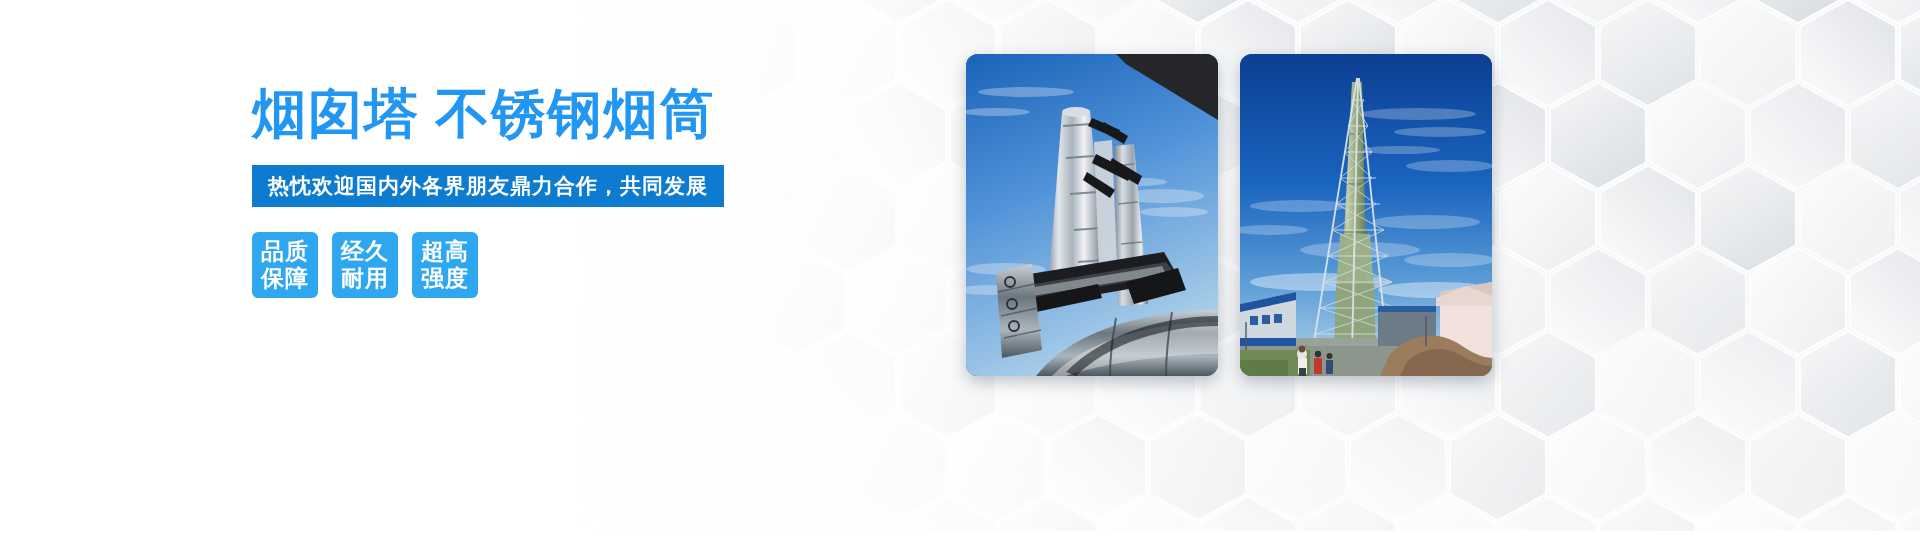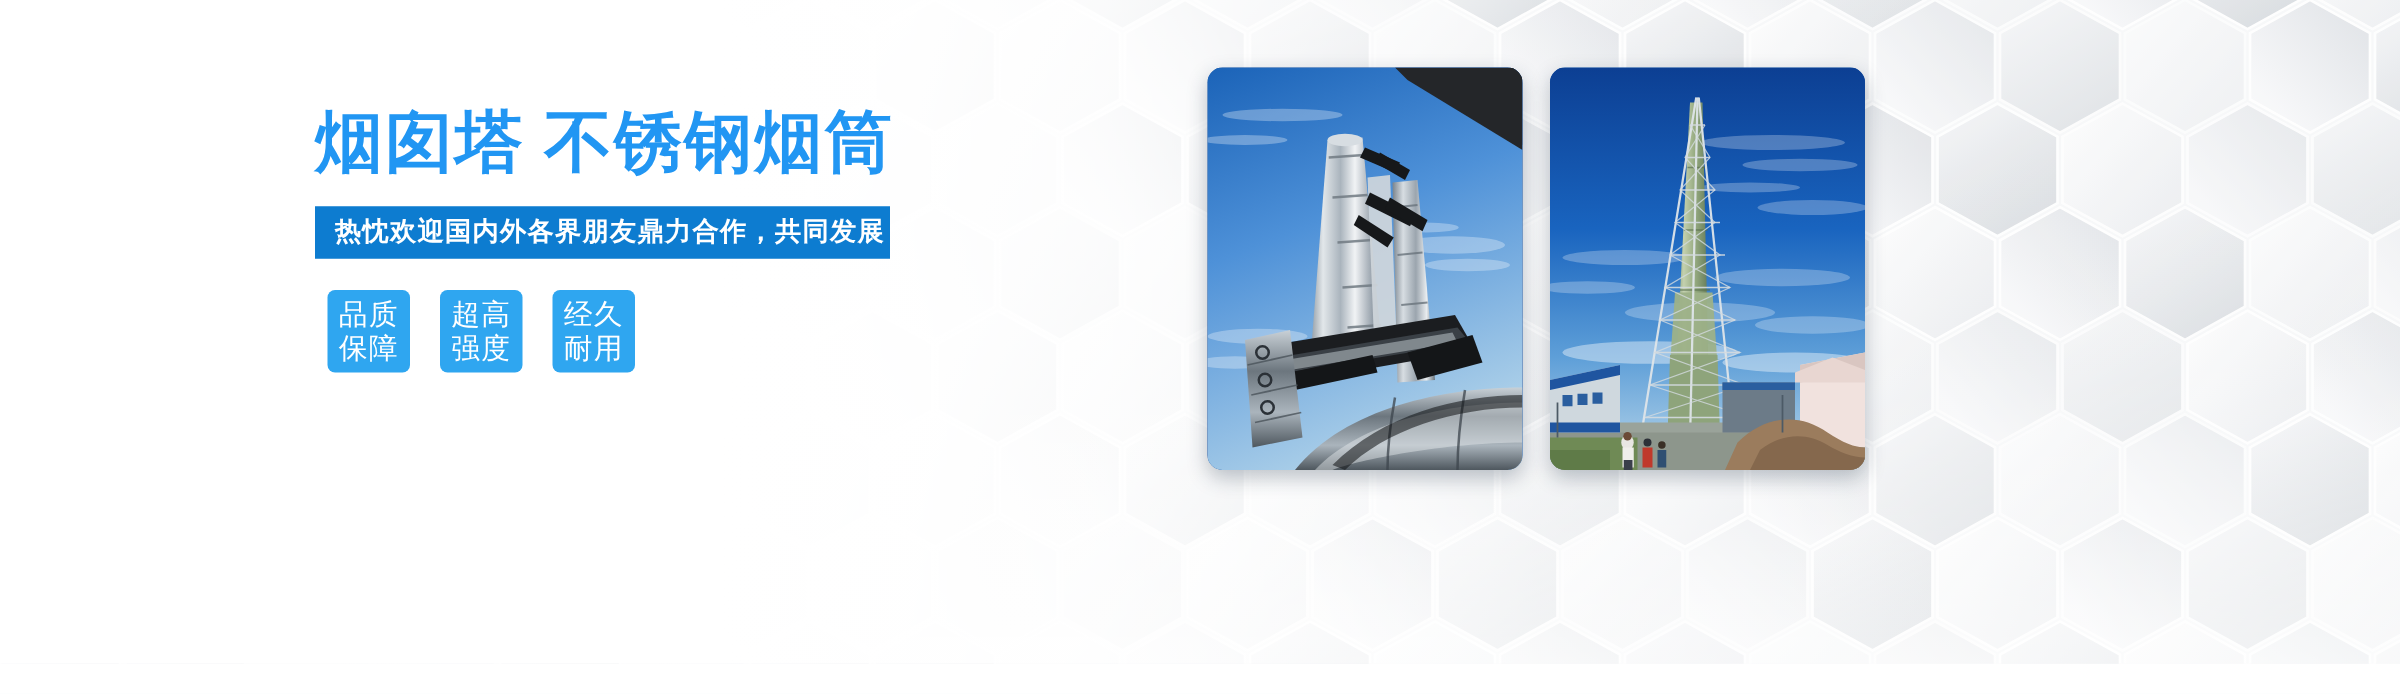--- a/index.html
+++ b/index.html
@@ -78,45 +78,44 @@
   }
 
   .subtitle-bar {
     display: inline-block;
     margin-top: 22px;
     background: #0d7cd0;
     color: #ffffff;
     font-size: 21px;
     font-weight: bold;
     letter-spacing: 1px;
-    padding: 9px 4px 10px 16px;
+    padding: 9px 16px 10px 16px;
     white-space: nowrap;
     line-height: 1.1;
   }
 
   .badges {
     margin-top: 25px;
     display: flex;
     gap: 14px;
   }
   .badge {
     background: #2fa6f0;
     color: #ffffff;
     border-radius: 6px;
     width: 66px;
     height: 66px;
     display: flex;
     flex-direction: column;
     align-items: center;
     justify-content: center;
     font-size: 23px;
-    font-weight: normal;
+    font-weight: bold;
     line-height: 1.18;
     letter-spacing: 1px;
-    margin-left: 10px;
   }
   .badge span { display: block; }
 
   
   .photos {
     position: absolute;
     left: 966px;
     top: 54px;
     display: flex;
     gap: 22px;
@@ -734,26 +733,26 @@
     <h1 class="headline">烟囱塔  不锈钢烟筒</h1>
 
     <div class="subtitle-bar">热忱欢迎国内外各界朋友鼎力合作，共同发展</div>
 
     <div class="badges">
       <div class="badge">
         <span>品质</span>
         <span>保障</span>
       </div>
       <div class="badge">
+        <span>经久</span>
+        <span>耐用</span>
+      </div>
+      <div class="badge">
         <span>超高</span>
         <span>强度</span>
-      </div>
-      <div class="badge">
-        <span>经久</span>
-        <span>耐用</span>
       </div>
     </div>
   </div>
 
   <div class="photos">
 
     <div class="photo">
       <svg viewBox="0 0 252 322" preserveAspectRatio="xMidYMid slice" aria-hidden="true">
         <defs>
           <linearGradient id="sky1" x1="0" y1="0" x2="0.3" y2="1">

